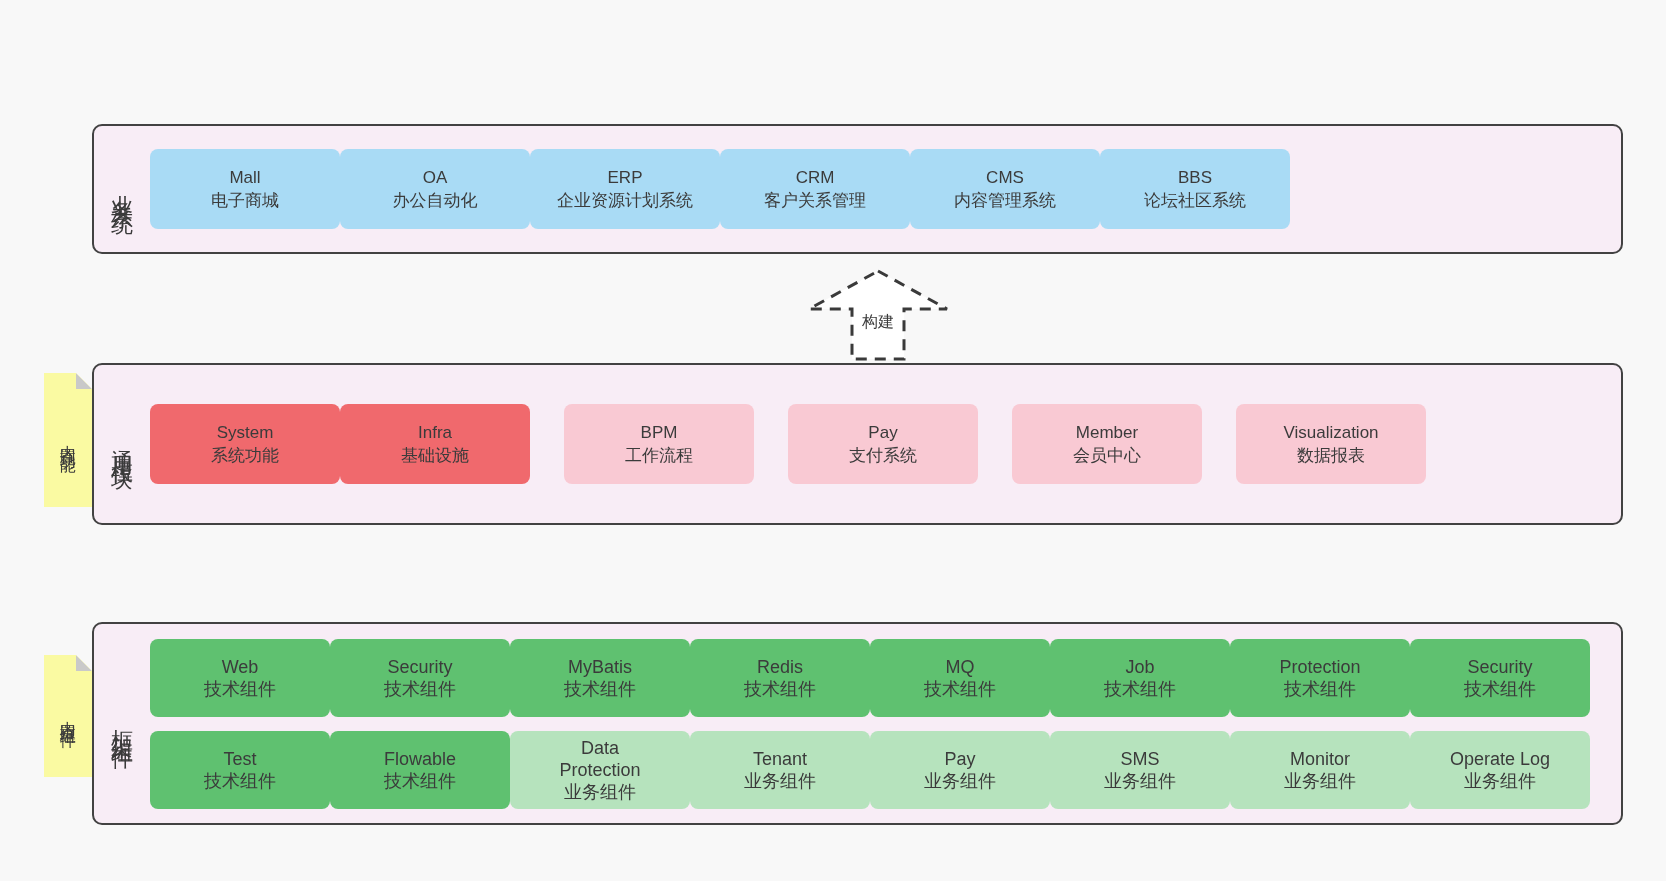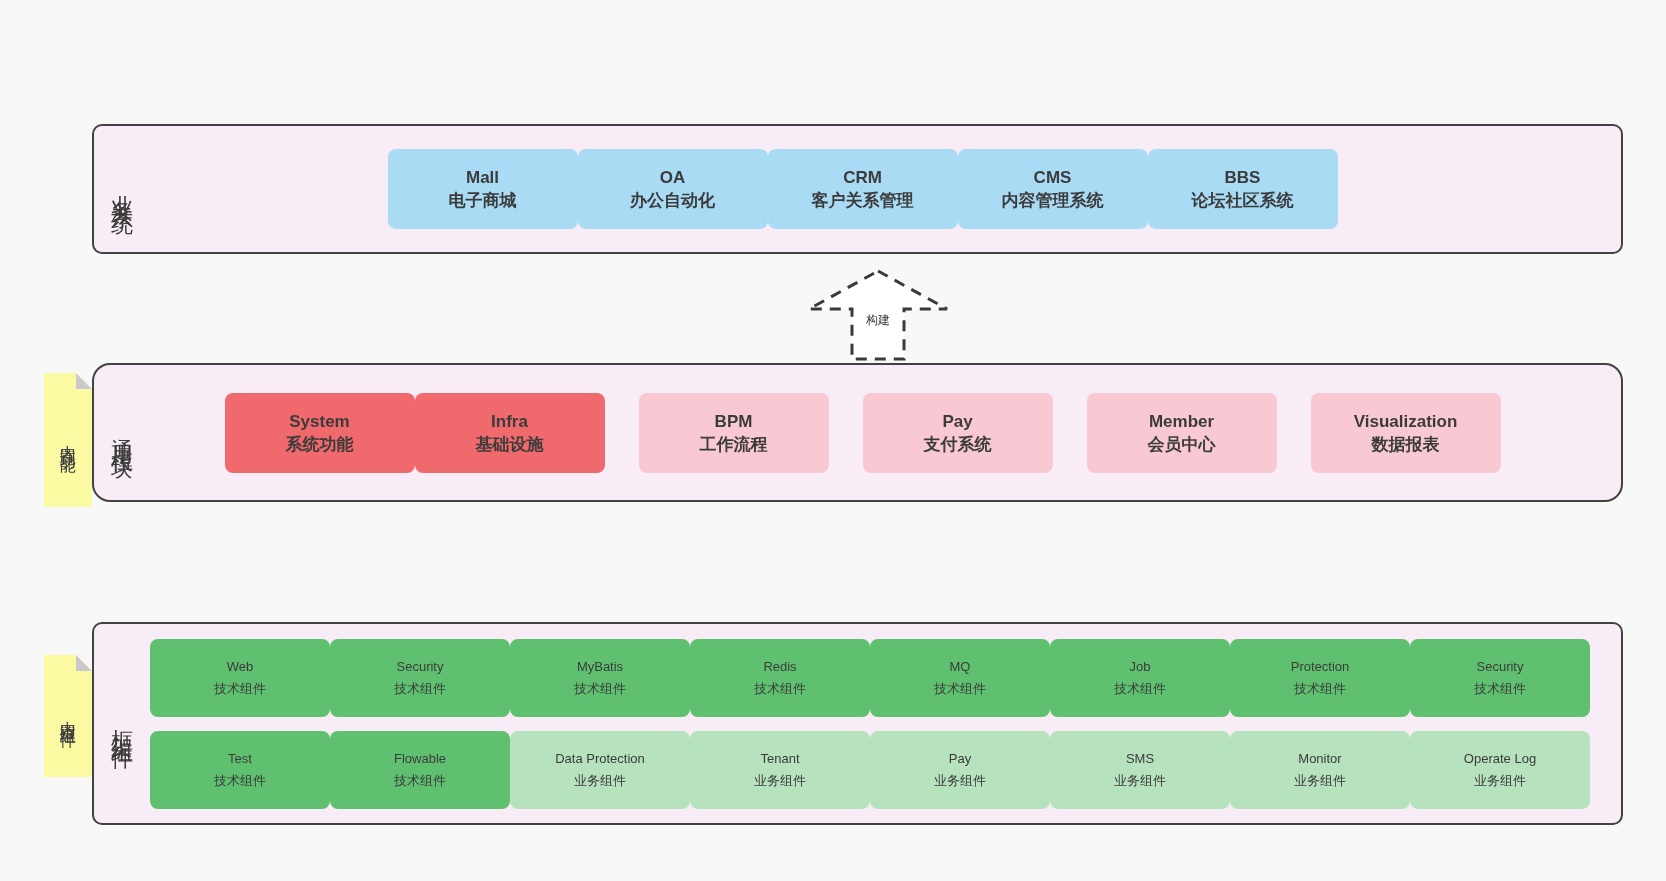--- a/index.html
+++ b/index.html
@@ -10,63 +10,62 @@
   }
   .canvas{position:absolute;inset:0;}
 
   
   .layer{
     position:absolute;left:92px;width:1531px;box-sizing:border-box;
     background:#f8edf6;border:2px solid #424242;border-radius:10px;
     display:flex;z-index:2;
   }
   .layer1{top:124px;height:130px;}
-  .layer2{top:363px;height:139px;border-radius:18px;}
+  .layer2{top:363px;height:162px;}
   .layer3{top:622px;height:203px;}
 
   .layer-label{
     width:56px;flex:0 0 56px;display:flex;align-items:center;justify-content:center;
     font-size:22px;color:#3a3a3a;
   }
   .v-text{writing-mode:vertical-rl;text-orientation:upright;letter-spacing:6px;line-height:1.1;}
 
   .boxes{
-    flex:1;display:flex;align-items:center;justify-content:center;
+    flex:1;display:flex;align-items:center;justify-content:flex-start;
     padding-right:46px;
-    font-weight:bold;
   }
   .rows{
     flex:1;display:flex;flex-direction:column;justify-content:center;gap:14px;
     padding-right:46px;
   }
   .row{display:flex;justify-content:space-between;}
 
   
   .box{
     box-sizing:border-box;border-radius:8px;
     display:flex;flex-direction:column;align-items:center;justify-content:center;
     text-align:center;font-size:17px;line-height:23px;color:#3b3b3b;
   }
   .wide{width:190px;height:80px;}
-  .small{width:180px;height:78px;font-size:13px;line-height:22px;}
+  .small{width:180px;height:78px;font-size:18px;line-height:22px;}
   .small .box-name{max-width:112px;}
   .c-blue{background:#a9dbf5;}
   .c-red{background:#f0696d;}
   .c-pink{background:#f9c9d3;margin-left:34px;}
   .c-green{background:#5fc170;}
   .c-lgreen{background:#b6e3bd;}
 
   
   .arrow{position:absolute;width:144px;height:94px;z-index:1;}
   .arrow1{left:806px;top:268px;}
   .arrow2{left:820px;top:514px;}
   .arrow svg{position:absolute;left:0;top:0;}
   .arrow-label{
     position:absolute;left:50%;top:44px;transform:translateX(-50%);
-    font-size:12px;color:#3a3a3a;background:#ffffff;padding:0 3px;white-space:nowrap;
+    font-size:16px;color:#3a3a3a;background:#ffffff;padding:0 3px;white-space:nowrap;
   }
 
   
   .sticky{
     position:absolute;left:44px;width:48px;background:#fafaa2;z-index:1;
     clip-path:polygon(0 0,calc(100% - 16px) 0,100% 16px,100% 100%,0 100%);
     display:flex;align-items:center;justify-content:center;
   }
   .sticky1{top:373px;height:134px;}
   .sticky2{top:655px;height:122px;}
@@ -86,20 +85,24 @@
       <span class="v-text">业务系统</span>
     </div>
     <div class="boxes">
       <div class="box wide c-blue">
         <div class="box-name">Mall</div>
         <div class="box-desc">电子商城</div>
       </div>
       <div class="box wide c-blue">
         <div class="box-name">OA</div>
         <div class="box-desc">办公自动化</div>
+      </div>
+      <div class="box wide c-blue">
+        <div class="box-name">ERP</div>
+        <div class="box-desc">企业资源计划系统</div>
       </div>
       <div class="box wide c-blue">
         <div class="box-name">CRM</div>
         <div class="box-desc">客户关系管理</div>
       </div>
       <div class="box wide c-blue">
         <div class="box-name">CMS</div>
         <div class="box-desc">内容管理系统</div>
       </div>
       <div class="box wide c-blue">

